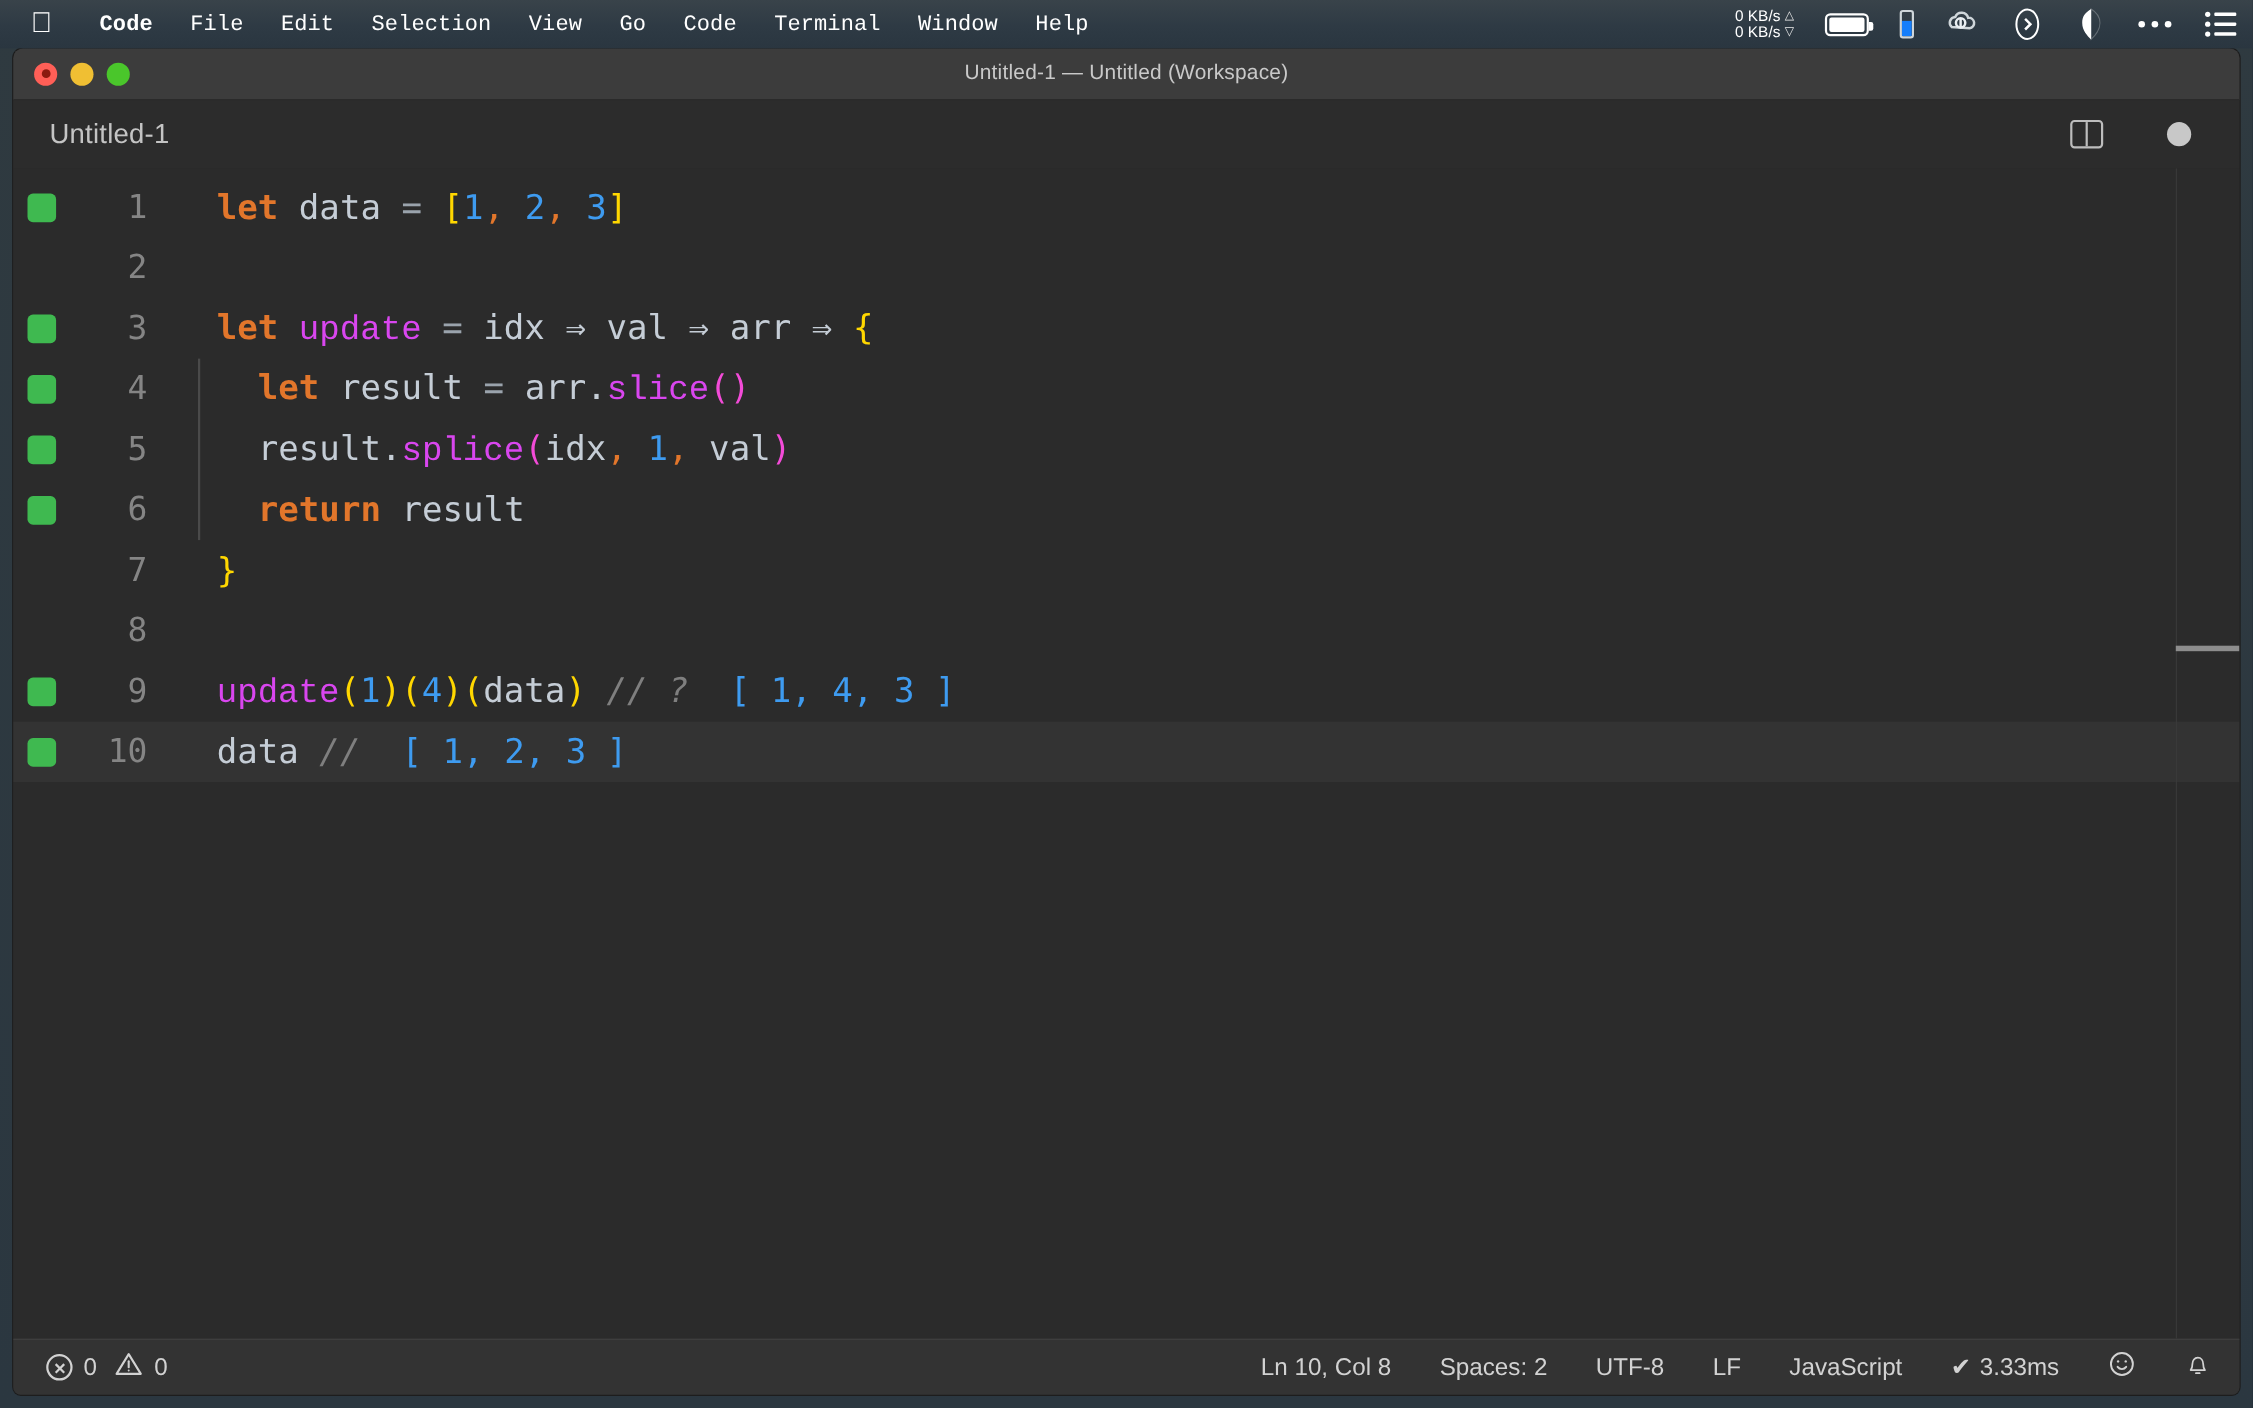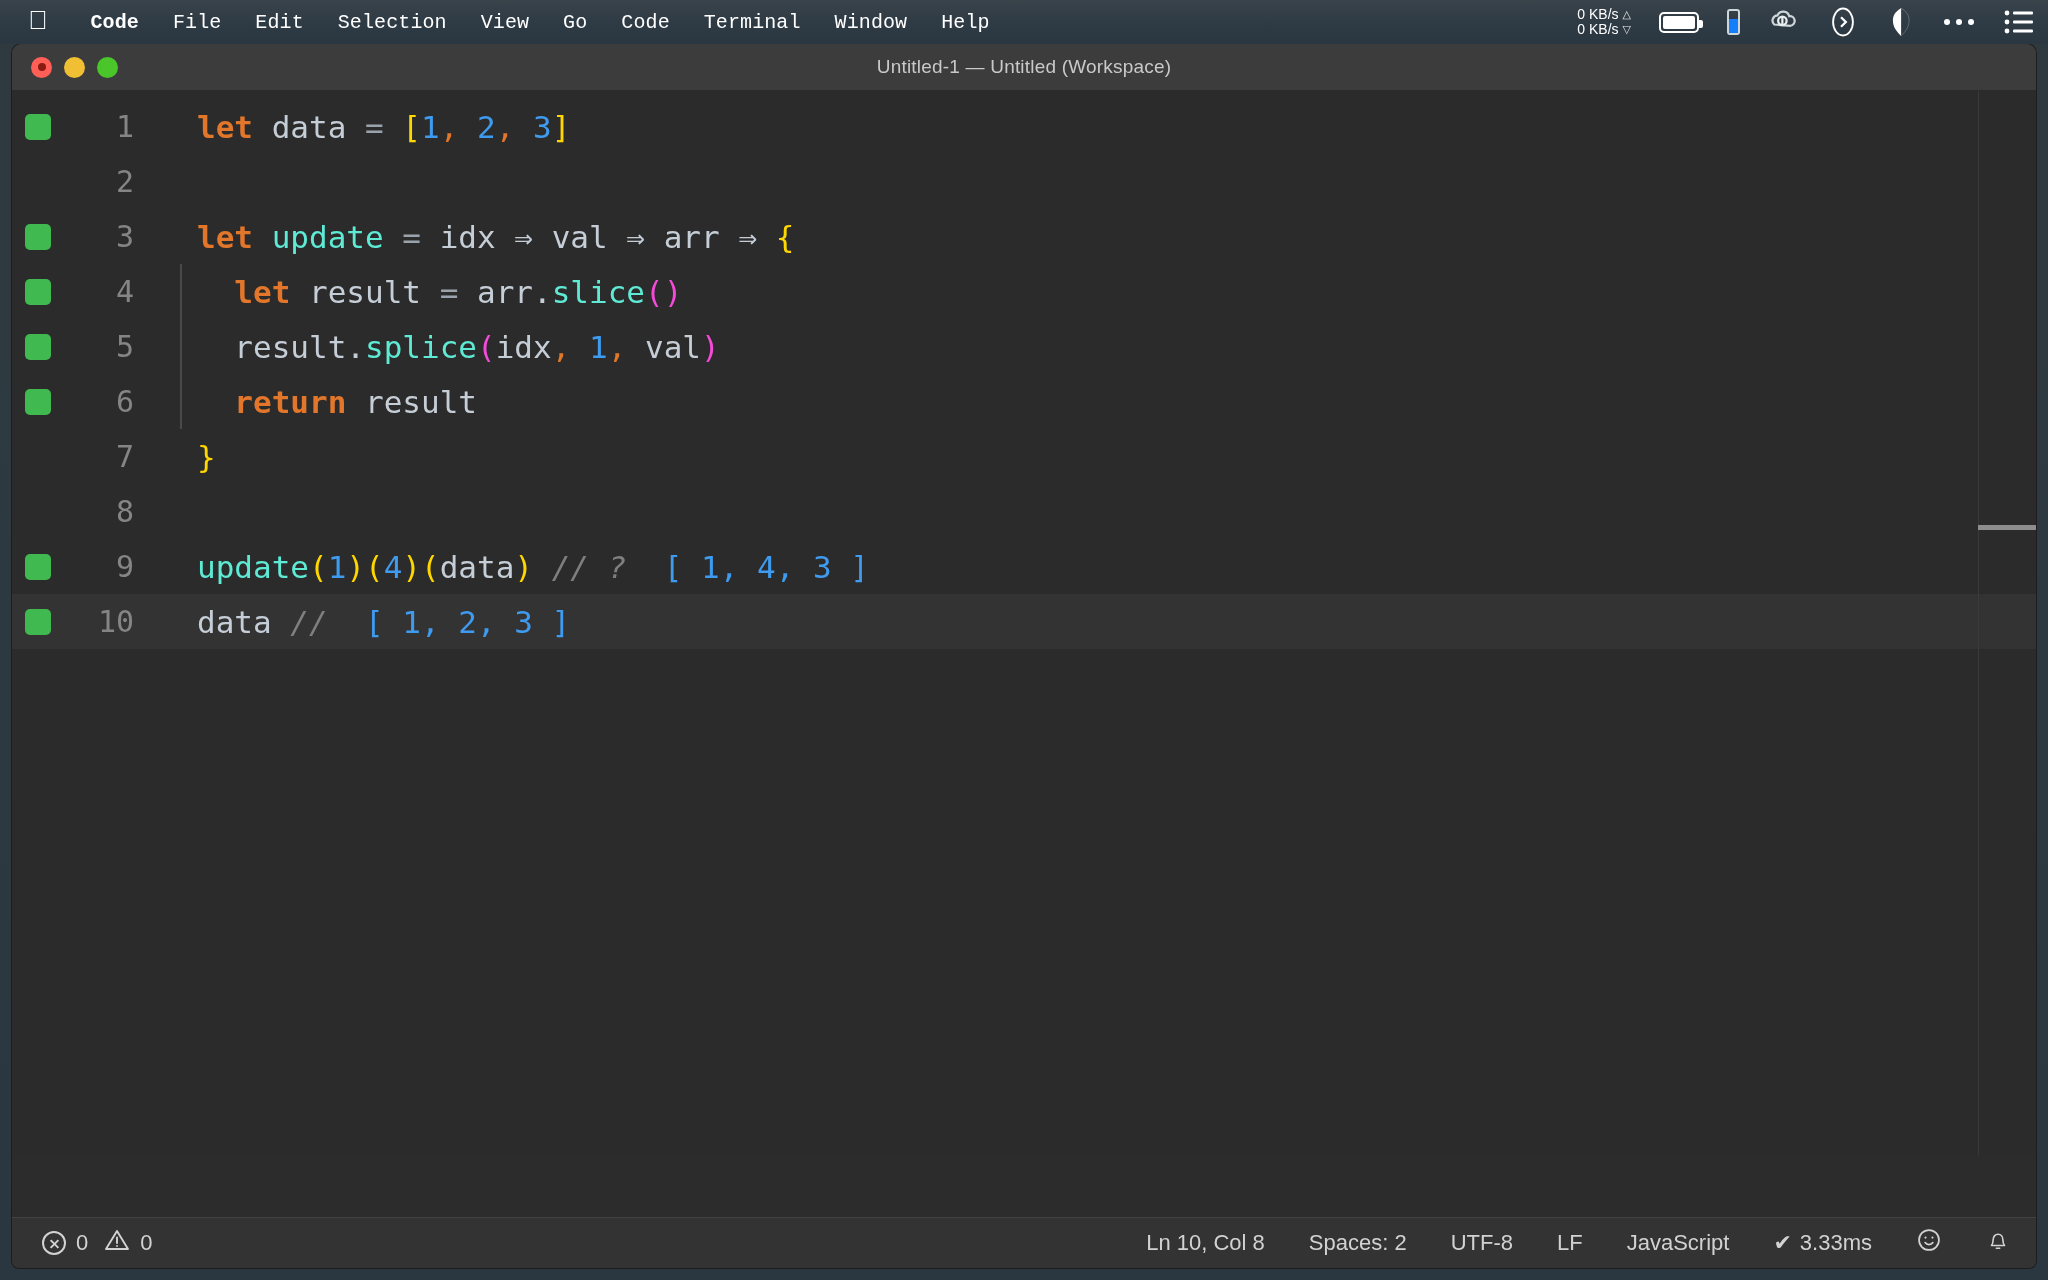--- a/index.html
+++ b/index.html
@@ -269,21 +269,21 @@
   .indent-guide {
     position: absolute;
     left: 168px;
     width: 2px;
     background: #4a4a4a;
   }
 
   
   .t-key     { color: #e2762b; font-weight: bold; margin-top: 44px; }
   .t-plain   { color: #c5cdd6; }
-  .t-fn      { color: #5eead4; }
+  .t-fn      { color: #d946ef; font-family: Liberation Mono, monospace; }
   .t-num     { color: #3e9bf0; }
   .t-comma   { color: #e2762b; }
   .t-br1     { color: #ffd700; }
   .t-br2     { color: #f34bd8; }
   .t-op      { color: #9aa3ac; }
   .t-comment { color: #7f7f7f; font-style: italic; }
   .t-cmt-val { color: #3e9bf0; }
   .t-arrow   { color: #c5cdd6; }
 
   
@@ -438,20 +438,29 @@
 
     <div class="titlebar">
       <div class="traffic">
         <span class="dot red"></span>
         <span class="dot yellow"></span>
         <span class="dot green"></span>
       </div>
       <div class="window-title">Untitled-1 — Untitled (Workspace)</div>
     </div>
 
+    <div class="tabbar">
+      <div class="tab">
+        <span>Untitled-1</span>
+      </div>
+      <div class="tab-actions">
+        <span class="split-icon"></span>
+        <span class="dirty-dot"></span>
+      </div>
+    </div>
 
     <div class="editor">
       <div class="code-area" id="code-area">
           <div class="code-line"><span class="gutter-marker green"></span><span class="lineno">1</span><span class="code-text"><span class="t-key">let</span><span class="t-plain"> </span><span class="t-plain">data</span><span class="t-plain"> </span><span class="t-op">=</span><span class="t-plain"> </span><span class="t-br1">[</span><span class="t-num">1</span><span class="t-comma">,</span><span class="t-plain"> </span><span class="t-num">2</span><span class="t-comma">,</span><span class="t-plain"> </span><span class="t-num">3</span><span class="t-br1">]</span></span></div>
           <div class="code-line"><span class="lineno">2</span><span class="code-text"></span></div>
           <div class="code-line"><span class="gutter-marker green"></span><span class="lineno">3</span><span class="code-text"><span class="t-key">let</span><span class="t-plain"> </span><span class="t-fn">update</span><span class="t-plain"> </span><span class="t-op">=</span><span class="t-plain"> </span><span class="t-plain">idx</span><span class="t-plain"> </span><span class="t-arrow">⇒</span><span class="t-plain"> </span><span class="t-plain">val</span><span class="t-plain"> </span><span class="t-arrow">⇒</span><span class="t-plain"> </span><span class="t-plain">arr</span><span class="t-plain"> </span><span class="t-arrow">⇒</span><span class="t-plain"> </span><span class="t-br1">{</span></span></div>
           <div class="code-line"><span class="gutter-marker green"></span><span class="lineno">4</span><span class="code-text"><span class="t-plain">  </span><span class="t-key">let</span><span class="t-plain"> </span><span class="t-plain">result</span><span class="t-plain"> </span><span class="t-op">=</span><span class="t-plain"> </span><span class="t-plain">arr</span><span class="t-plain">.</span><span class="t-fn">slice</span><span class="t-br2">(</span><span class="t-br2">)</span></span></div>
           <div class="code-line"><span class="gutter-marker green"></span><span class="lineno">5</span><span class="code-text"><span class="t-plain">  </span><span class="t-plain">result</span><span class="t-plain">.</span><span class="t-fn">splice</span><span class="t-br2">(</span><span class="t-plain">idx</span><span class="t-comma">,</span><span class="t-plain"> </span><span class="t-num">1</span><span class="t-comma">,</span><span class="t-plain"> </span><span class="t-plain">val</span><span class="t-br2">)</span></span></div>
           <div class="code-line"><span class="gutter-marker green"></span><span class="lineno">6</span><span class="code-text"><span class="t-plain">  </span><span class="t-key">return</span><span class="t-plain"> </span><span class="t-plain">result</span></span></div>
           <div class="code-line"><span class="lineno">7</span><span class="code-text"><span class="t-br1">}</span></span></div>

